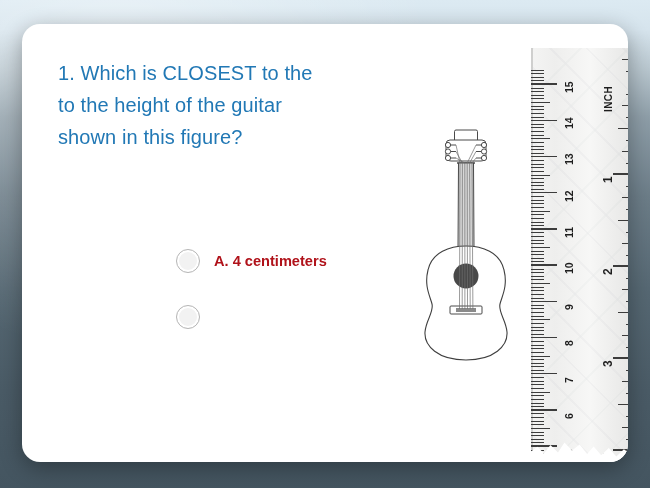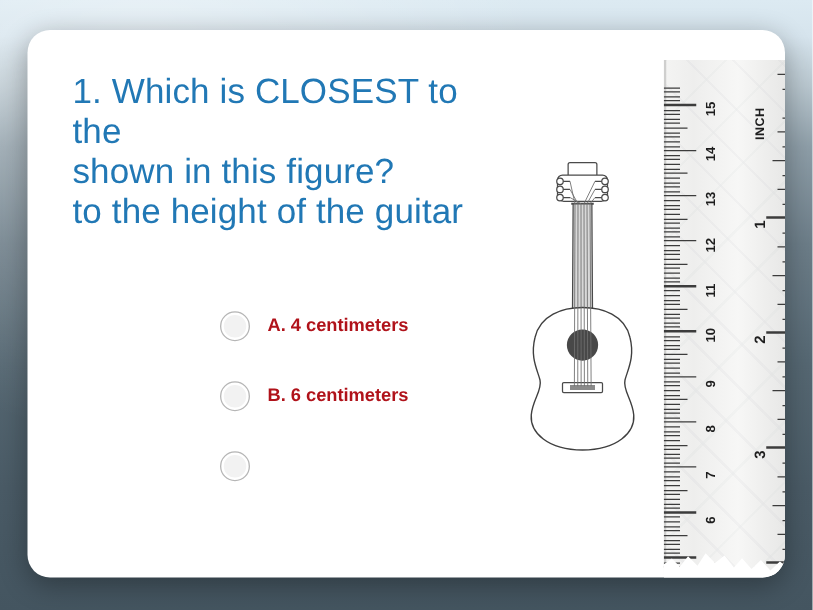--- a/index.html
+++ b/index.html
@@ -19,21 +19,21 @@
   .card{
     position:absolute;left:22px;top:24px;width:606px;height:438px;
     background:#ffffff;border-radius:18px;
     box-shadow:0 6px 22px rgba(0,0,0,0.33);
     overflow:hidden;
   }
 
   
   .question{
     position:absolute;left:36px;top:33px;width:320px;
-    color:#2178b5;font-size:28px;line-height:32px;
+    color:#2178b5;font-size:20px;line-height:32px;
     letter-spacing:.1px;
   }
 
   
   .options{position:absolute;left:154px;top:214px;width:300px;text-align:right;}
   .option{
     display:flex;align-items:center;height:46px;margin-bottom:10px;
   }
   .option:nth-child(3){margin-bottom:12px;}
   .radio{
@@ -100,32 +100,28 @@
 </style>
 </head>
 <body>
 
 <div class="bg-glow"></div>
 
 <div class="card">
 
   <div class="question">
     <div>1. Which is CLOSEST to the</div>
+    <div>to the height of the guitar</div>
     <div>shown in this figure?</div>
-    <div>to the height of the guitar</div>
   </div>
 
   <div class="options">
     <div class="option">
       <span class="radio"></span>
       <span class="opt-label">A. 4 centimeters</span>
-    </div>
-    <div class="option">
-      <span class="radio"></span>
-      <span class="opt-label">B. 6 centimeters</span>
     </div>
     <div class="option">
       <span class="radio"></span>
     </div>
   </div>
 
   <div class="guitar">
     <svg viewBox="0 0 92 236" xmlns="http://www.w3.org/2000/svg">
       <g fill="none" stroke="#4a4a4a" stroke-width="1">
 

